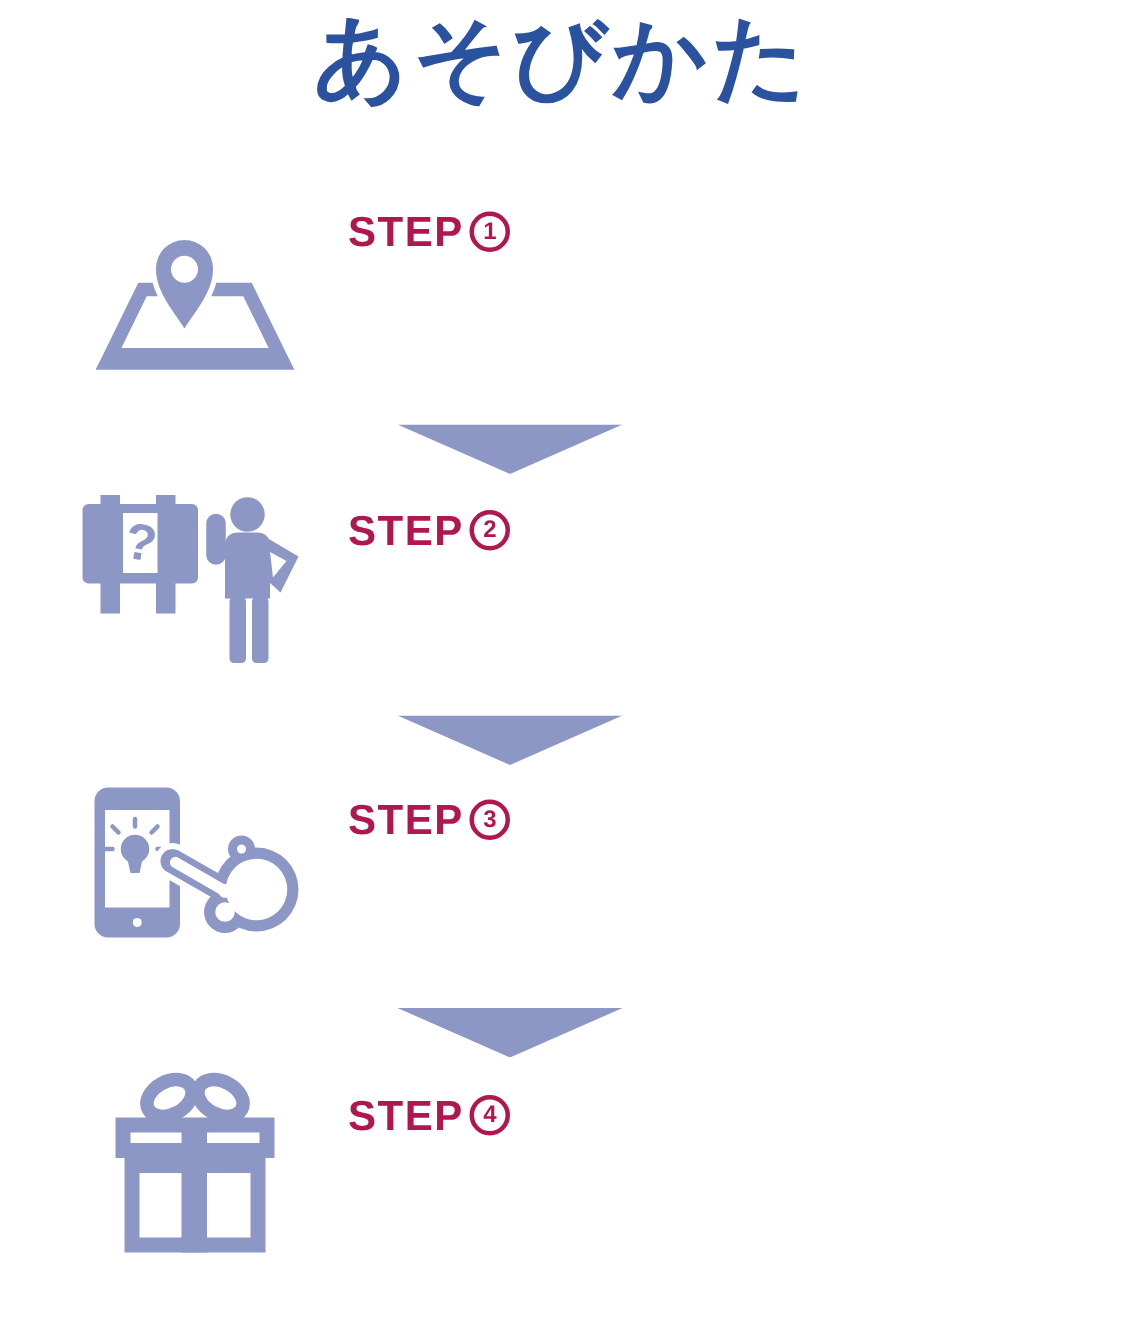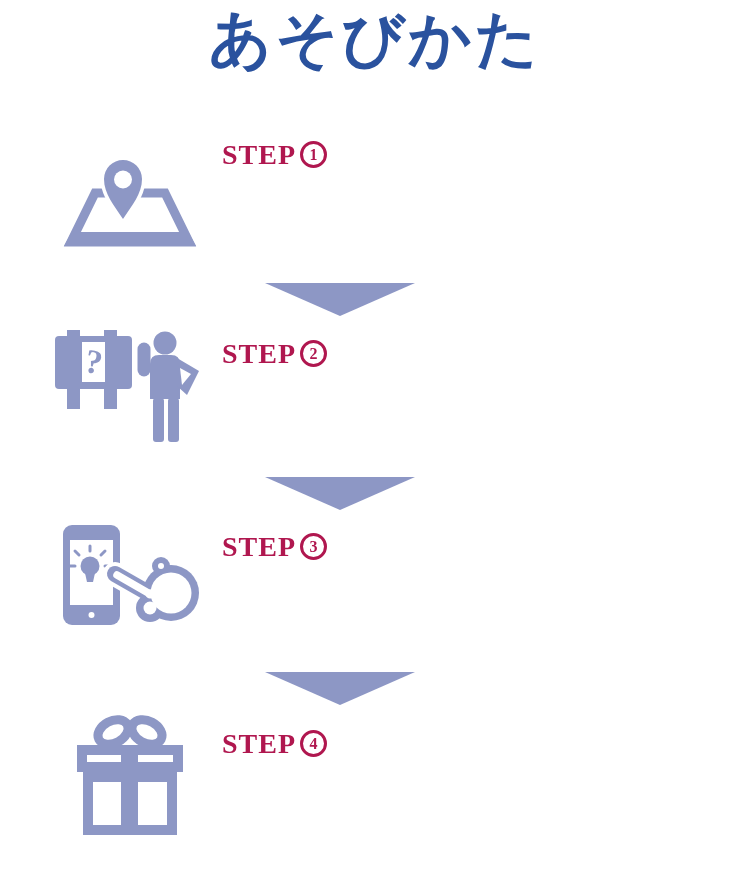--- a/index.html
+++ b/index.html
@@ -7,36 +7,36 @@
     --step-crimson:#b0174f;
     --icon-periwinkle:#8d97c5;
   }
   *{margin:0;padding:0;box-sizing:border-box;}
   body{background:#fff;}
   .page{
     position:relative;
     width:750px;height:886px;
     background:#fff;
     overflow:hidden;
-    font-family:Liberation Serif, serif;
+    font-family:Liberation Sans, sans-serif;
   }
   .title{
     position:absolute;top:-4px;left:0;width:100%;
     text-align:center;
     font-size:62px;line-height:86px;
     font-weight:bold;letter-spacing:3px;
     color:var(--title-blue);
   }
   .icon{position:absolute;color:var(--icon-periwinkle);line-height:0;}
   .icon-map{left:60px;top:152px;}
   .icon-sign{left:53px;top:326px;}
   .icon-phone{left:58px;top:520px;}
   .icon-gift{left:70px;top:710px;}
   .step-label{
-    position:absolute;left:222px;
+    position:absolute;left:232px;
     display:flex;align-items:center;gap:4px;
     color:var(--step-crimson);
     font-weight:bold;
   }
   .step-label .step-word{
     font-size:28px;letter-spacing:1px;line-height:27px;
   }
   .step-label .step-num{
     width:27px;height:27px;
     border:3px solid var(--step-crimson);

